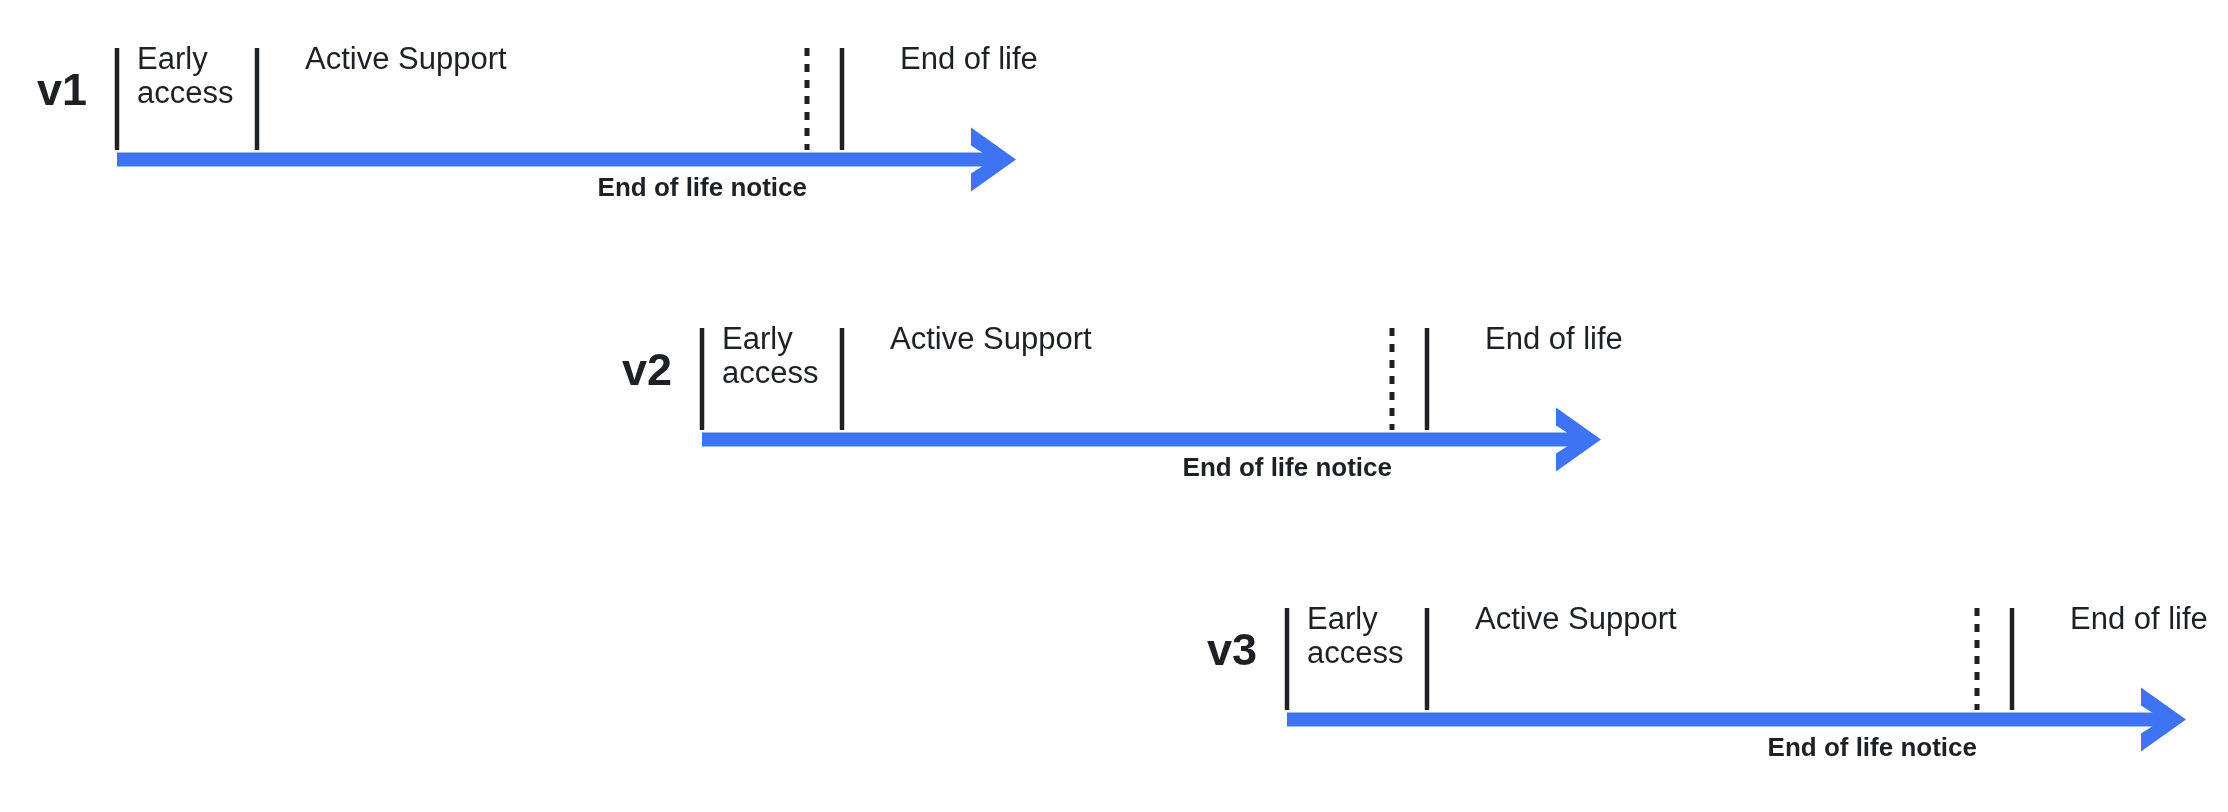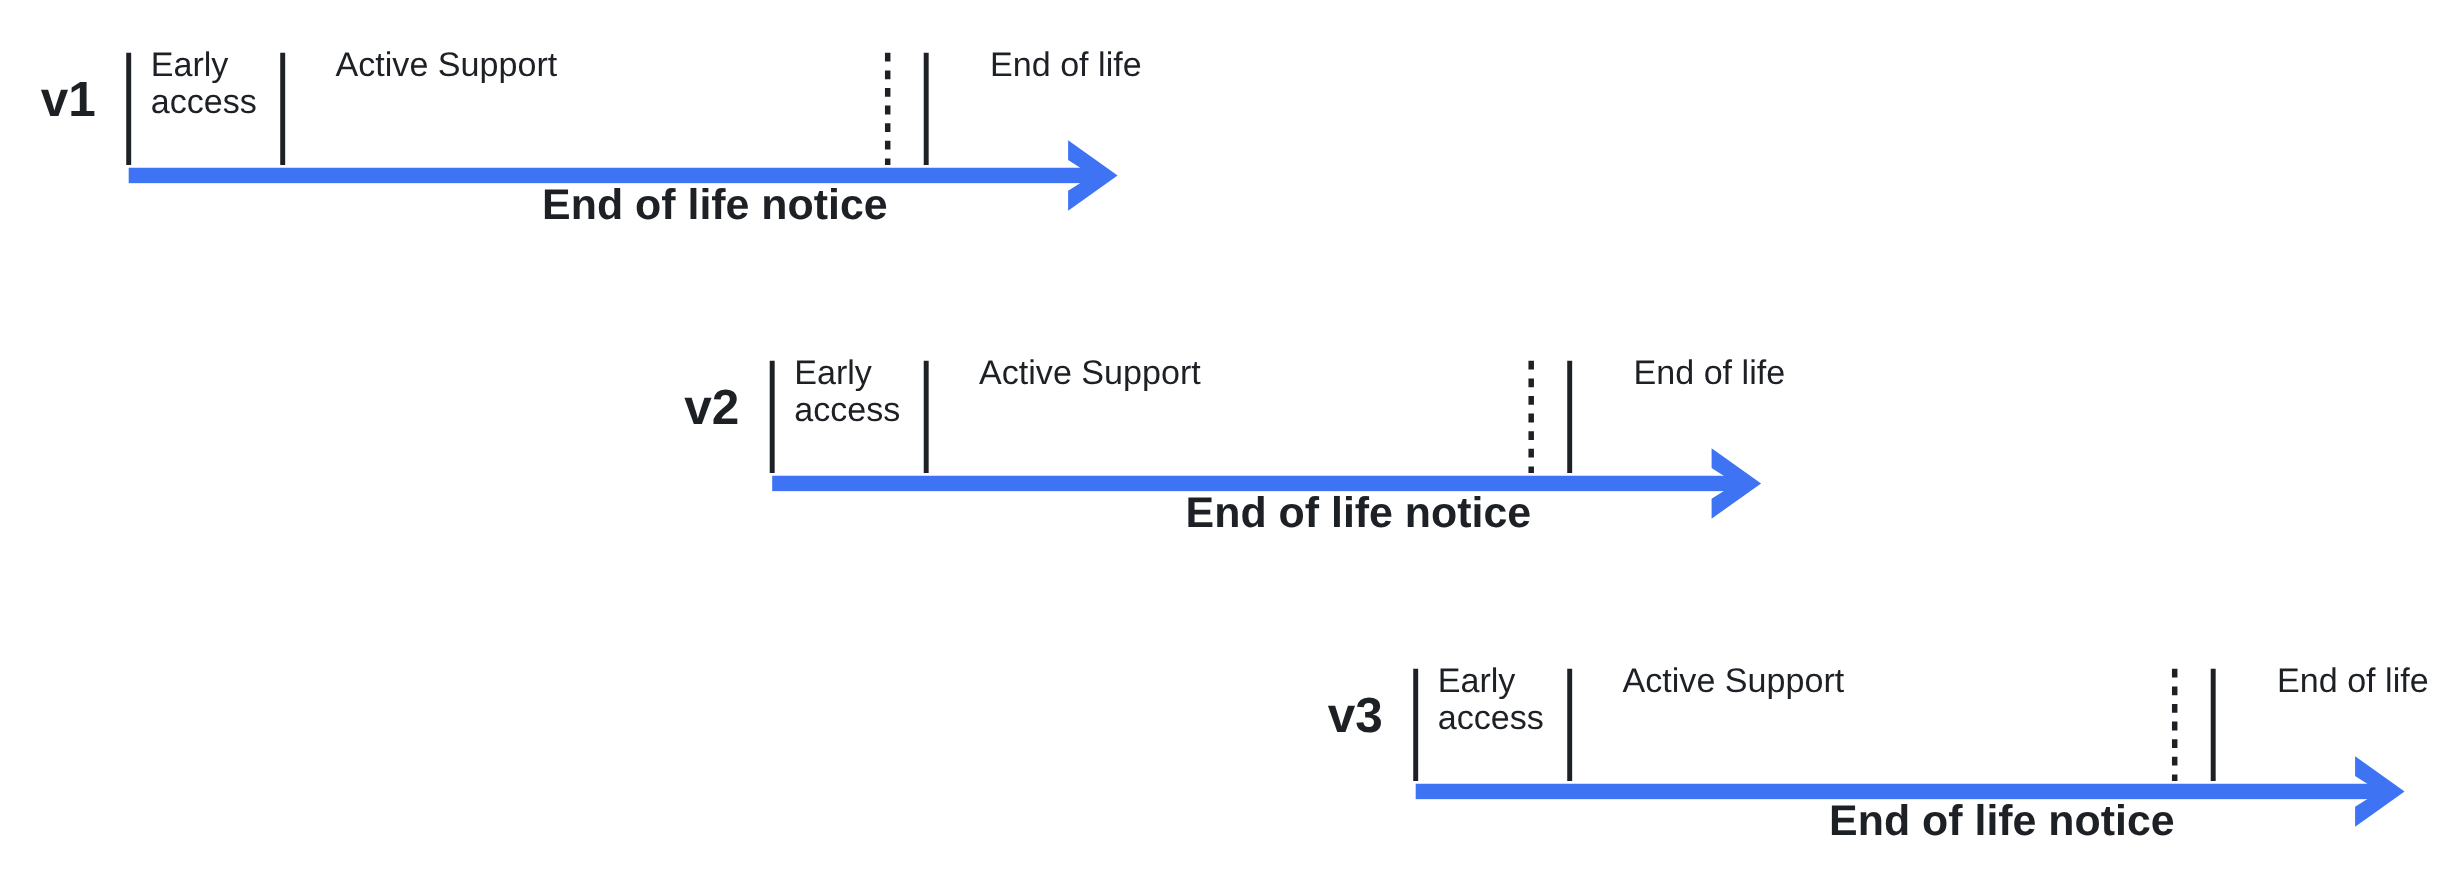--- a/index.html
+++ b/index.html
@@ -55,21 +55,21 @@
     white-space: normal;
   }
   .phase-label.active { left: 271px; margin-left: 12px; }
   .phase-label.eol    { left: 878px; }
   .notice-label {
     position: absolute;
     left: 435px;
     top: 142px;
     width: 350px;
     text-align: right;
-    font-size: 39px;
+    font-size: 26px;
     line-height: 34px;
     font-weight: 700;
     white-space: nowrap;
   }
 </style>
 </head>
 <body>
 
 <div class="timeline t1">
   <svg viewBox="0 0 1000 230">

